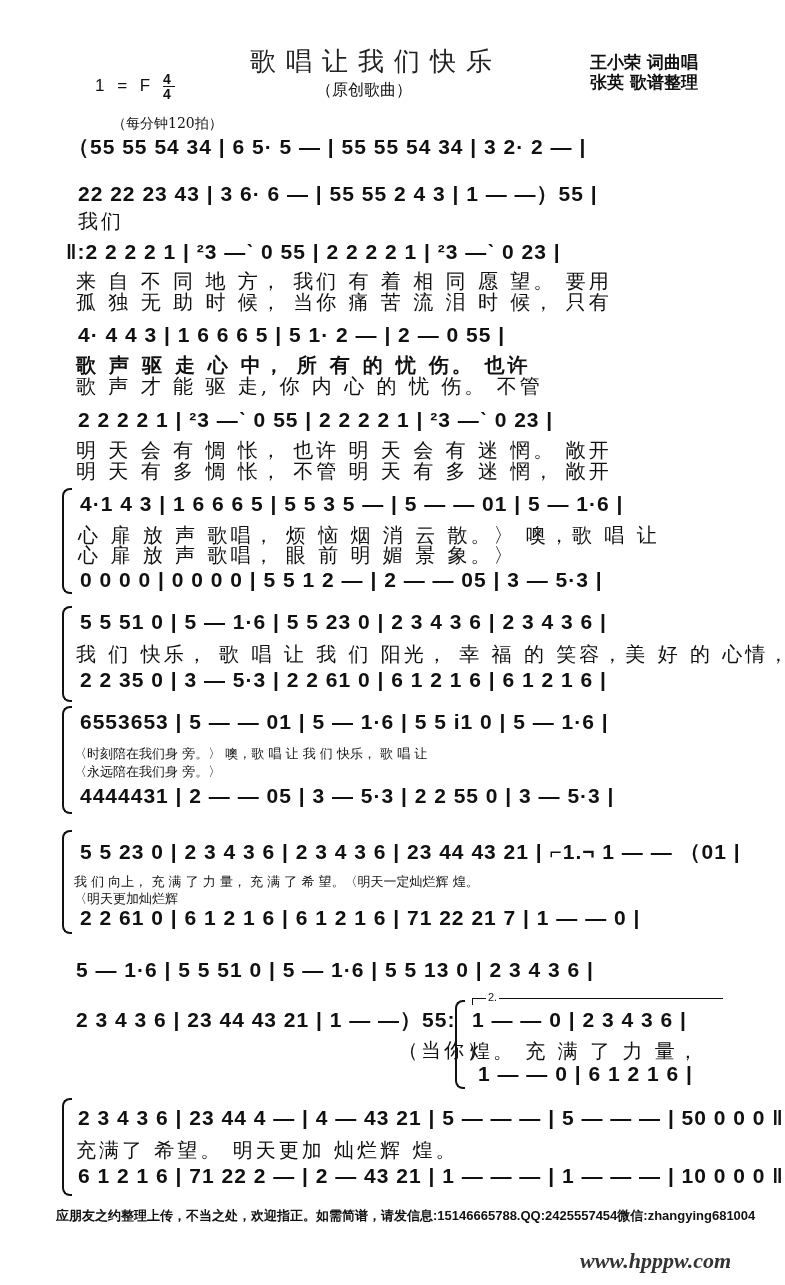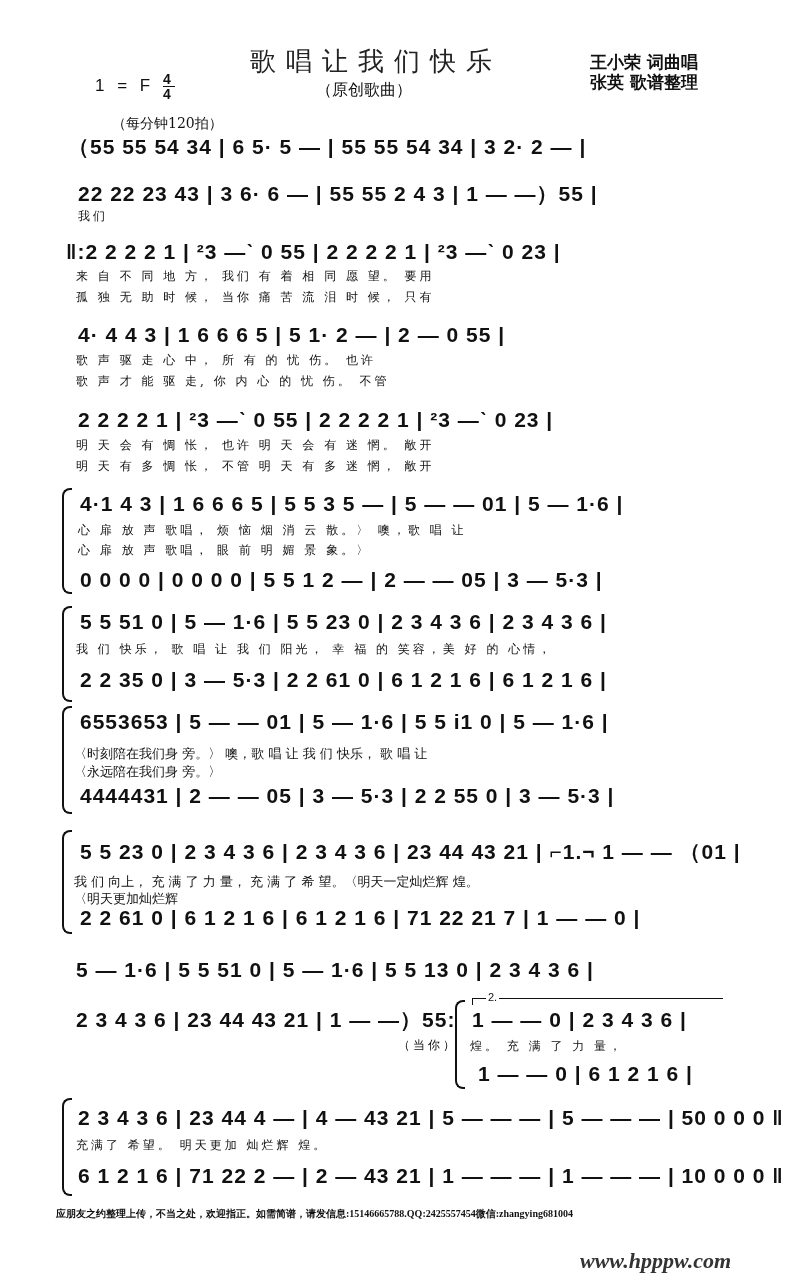--- a/index.html
+++ b/index.html
@@ -6,24 +6,24 @@
   body { width:785px; height:1285px; position:relative; overflow:hidden;
          font-family:"Liberation Sans", "DejaVu Sans", sans-serif; color:#111; }
   .abs { position:absolute; white-space:nowrap; }
   .title { font-family:"DejaVu Serif", serif; font-size:26px; letter-spacing:10px; color:#222; }
   .subtitle { font-family:"DejaVu Serif", serif; font-size:16px; }
   .credit { font-family:"DejaVu Sans", sans-serif; font-size:17px; font-weight:bold; line-height:20px; }
   .key { font-size:17px; letter-spacing:4px; }
   .tsig { font-size:14px; font-weight:bold; display:inline-block; text-align:center; line-height:14px; vertical-align:middle; }
   .tempo { font-family:"DejaVu Serif", serif; font-size:14px;margin-left:48px; }
   .notes { font-family:"Liberation Sans", sans-serif; font-weight:bold; font-size:21px; letter-spacing:1px; }
-  .lyric { font-family:"DejaVu Serif", serif; font-size:12px; letter-spacing:3px; }
+  .lyric { font-family:"DejaVu Serif", serif; font-size:20px; letter-spacing:3px; }
   .lyric-sm { font-family:"DejaVu Serif", serif; font-size:13px; }
   .brace { position:absolute; width:8px; border-left:2px solid #111; border-top:2px solid #111; border-bottom:2px solid #111; border-radius:8px 0 0 8px; }
-  .footer { font-family:Liberation Serif, serif; font-size:10px; font-weight:bold; }
+  .footer { font-family:Liberation Sans, sans-serif; font-size:13px; font-weight:bold; }
   .watermark { font-family:Liberation Serif, serif; font-size:22px; font-style:italic; font-weight:bold; color:#333; }
 </style>
 </head>
 <body>
 
 <div class="abs title" style="left:250px;top:44px;">歌唱让我们快乐</div>
 <div class="abs subtitle" style="left:316px;top:80px;">（原创歌曲）</div>
 <div class="abs key" style="left:95px;top:72px;">
   <span>1 = F</span>
   <span class="tsig">
@@ -40,21 +40,21 @@
 <div class="abs notes" style="left:68px;top:133px;">（55 55 54 34 | 6  5· 5 — | 55 55 54 34 | 3 2· 2 — |</div>
 
 <div class="abs notes" style="left:78px;top:180px;">  22 22 23 43 | 3  6· 6 — | 55 55 2 4 3 | 1 — —）55 |</div>
 <div class="abs lyric" style="left:78px;top:208px;">                                                                        我们</div>
 
 <div class="abs notes" style="left:66px;top:240px;">‖:2 2 2 2 1 | ²3 —ˋ 0 55 | 2 2 2 2 1 | ²3 —ˋ 0 23 |</div>
 <div class="abs lyric" style="left:76px;top:268px;">来 自 不 同 地  方，      我们 有 着 相 同 愿  望。       要用</div>
 <div class="abs lyric" style="left:76px;top:289px;">孤 独 无 助 时  候，      当你 痛 苦 流 泪 时  候，      只有</div>
 
 <div class="abs notes" style="left:78px;top:323px;">4· 4 4 3 | 1 6 6 6 5 | 5 1· 2 — | 2 — 0 55 |</div>
-<div class="abs lyric" style="left:76px;top:352px;">歌  声  驱 走  心 中， 所 有  的 忧  伤。             也许</div>
+<div class="abs lyric" style="left:76px;top:352px;font-weight:bold;">歌  声  驱 走  心 中， 所 有  的 忧  伤。             也许</div>
 <div class="abs lyric" style="left:76px;top:373px;">歌  声  才 能  驱 走, 你 内 心 的 忧  伤。             不管</div>
 
 <div class="abs notes" style="left:78px;top:408px;">2 2 2 2 1 | ²3 —ˋ 0 55 | 2 2 2 2 1 | ²3 —ˋ 0 23 |</div>
 <div class="abs lyric" style="left:76px;top:437px;">明 天  会 有 惆   怅，      也许  明 天  会 有 迷   惘。       敞开</div>
 <div class="abs lyric" style="left:76px;top:458px;">明 天  有 多 惆   怅，      不管  明 天  有 多 迷   惘，       敞开</div>
 
 <div class="brace" style="left:62px;top:488px;height:102px;"></div>
 <div class="abs notes" style="left:80px;top:492px;">4·1 4 3 | 1 6 6 6 5 | 5 5 3 5 — | 5 — — 01 | 5 — 1·6 |</div>
 <div class="abs lyric" style="left:78px;top:522px;">心 扉 放 声  歌唱， 烦 恼  烟 消 云 散。〉         噢，歌   唱  让</div>
 <div class="abs lyric" style="left:78px;top:542px;">心 扉 放 声  歌唱， 眼 前  明 媚 景 象。〉</div>

